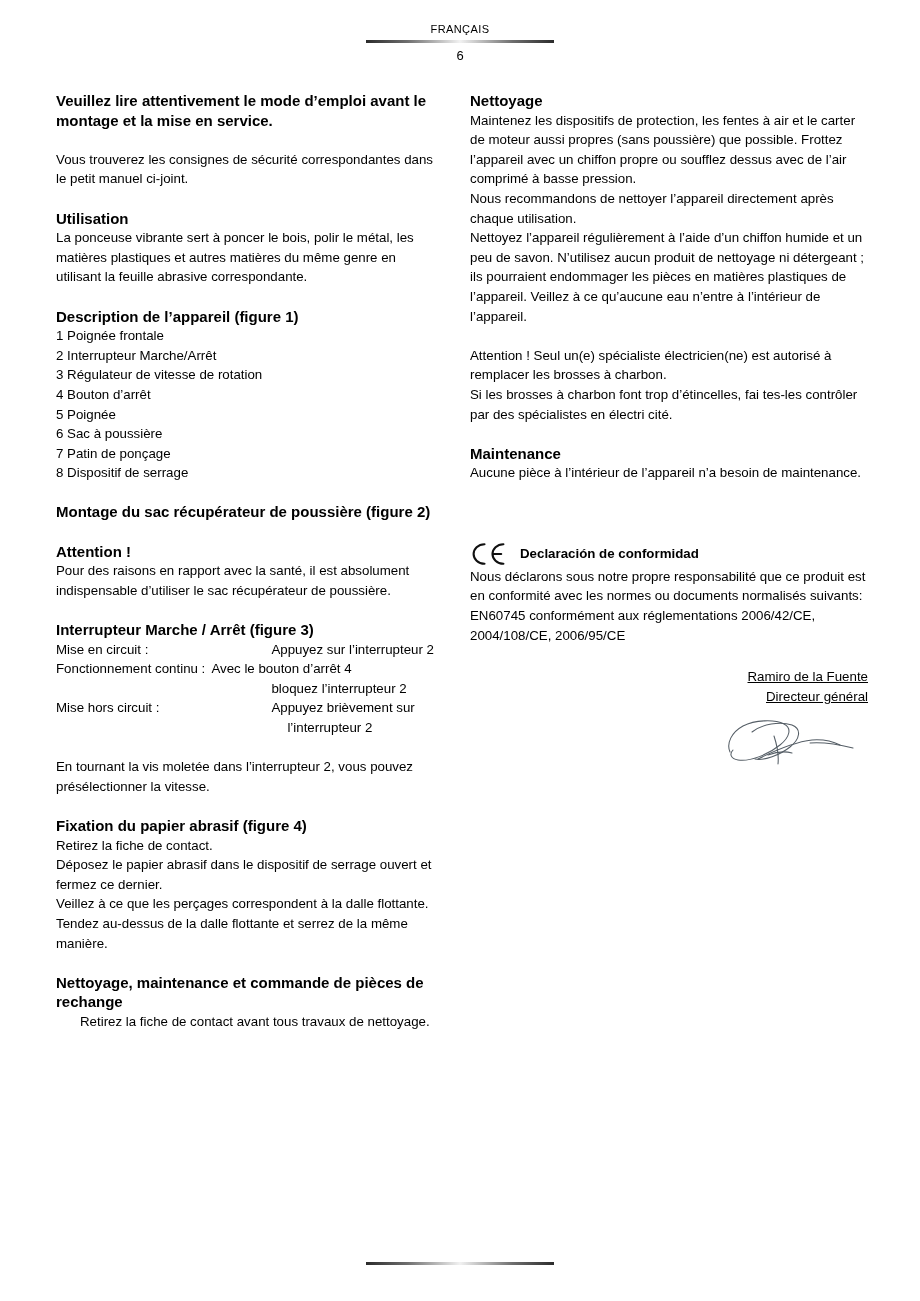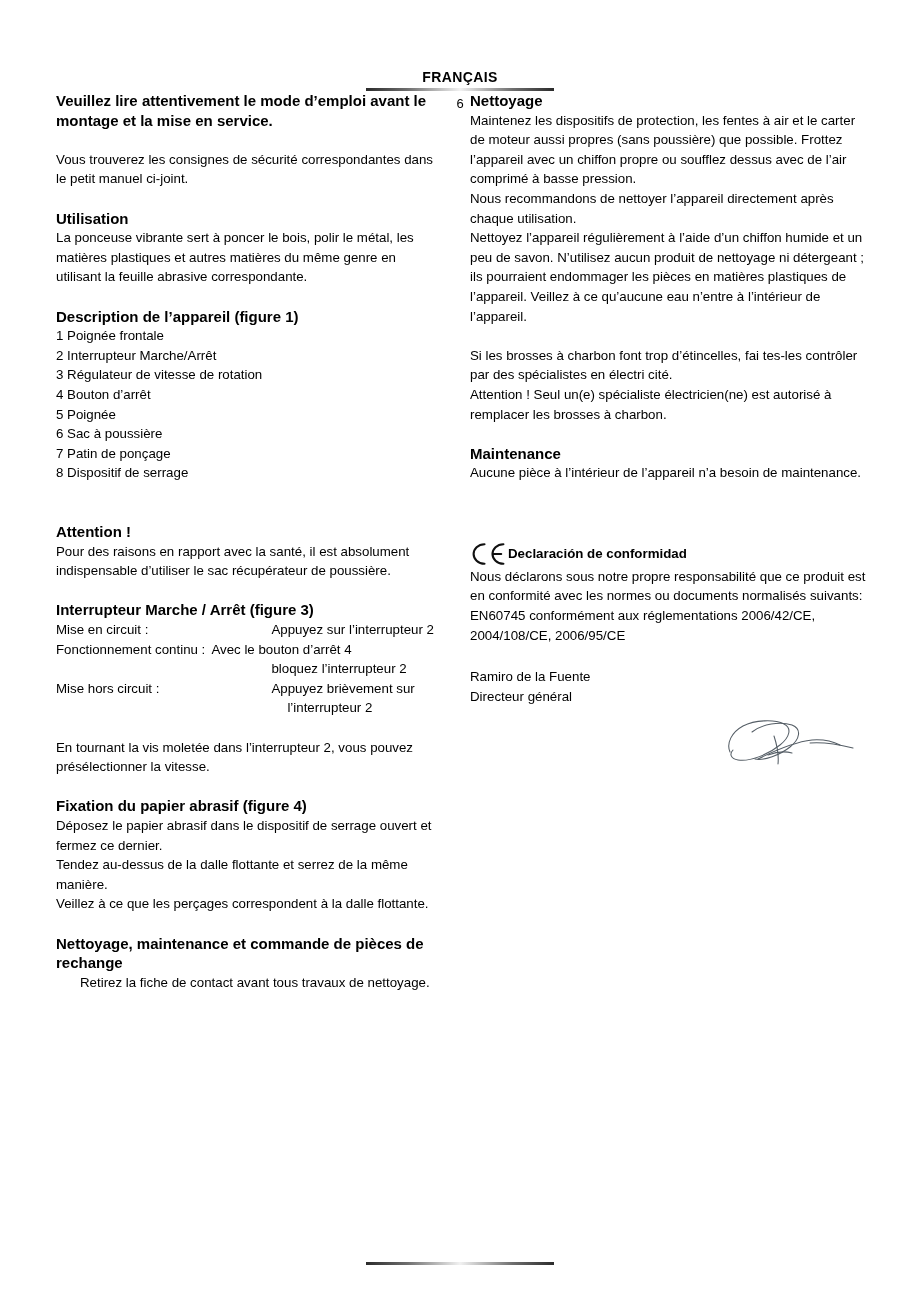--- a/index.html
+++ b/index.html
@@ -18,25 +18,24 @@
 
   
   .page-header {
     position: absolute;
     left: 0;
     top: 22px;
     width: 920px;
     text-align: center;
   }
   .header-title {
-    font-size: 14px;
-    font-weight: bold;
+    font-size: 11px;
+    font-weight: normal;
     letter-spacing: 0.4px;
     line-height: 15px;
-    margin-top: 48px;
   }
   .rule {
     width: 188px;
     height: 3px;
     margin: 3px auto 0 auto;
     background: linear-gradient(to right, #2b2b2b 0%, #6e6e6e 22%, #f2f2f2 50%, #6e6e6e 78%, #2b2b2b 100%);
   }
   .page-number {
     font-size: 13px;
     line-height: 17px;
@@ -98,38 +97,40 @@
     white-space: nowrap;
   }
   .st-label { width: 176px; }
   .st-value { padding-left: 4px; margin-left: 28px; }
   .st-value.pad { padding-left: 60px; }
 
   
   .ce-heading-row {
     display: flex;
     align-items: center;
+    gap: 12px;
   }
   .ce-mark {
     display: block;
     width: 38px;
     height: 26px;
     flex: 0 0 auto;
   }
   .ce-title {
     font-size: 13.3px;
     font-weight: bold;
     line-height: 19.6px;
   }
   .ce-body { margin-top: 13px; }
 
   .signer-block {
     margin-top: 22px;
-    text-align: left;
-    line-height: 19.6px;
+    text-align: right;
+    line-height: 19.6px;
+    text-decoration: underline;
   }
   .signature {
     display: block;
     margin-top: 6px;
     margin-left: auto;
     margin-right: 8px;
     width: 138px;
     height: 62px;
   }
 </style>
@@ -162,20 +163,21 @@
   <p class="body">2 Interrupteur Marche/Arrêt</p>
   <p class="body">3 Régulateur de vitesse de rotation</p>
   <p class="body">4 Bouton d’arrêt</p>
   <p class="body">5 Poignée</p>
   <p class="body">6 Sac à poussière</p>
   <p class="body">7 Patin de ponçage</p>
   <p class="body">8 Dispositif de serrage</p>
 
   <div class="gap-lg"></div>
 
+  <h2 class="sec">Montage du sac récupérateur de poussière (figure 2)</h2>
 
   <div class="gap-lg"></div>
 
   <h2 class="sec">Attention !</h2>
   <p class="body">Pour des raisons en rapport avec la santé, il est absolument indispensable d’utiliser le sac récupérateur de poussière.</p>
 
   <div class="gap-lg"></div>
 
   <h2 class="sec">Interrupteur Marche / Arrêt (figure 3)</h2>
 
@@ -204,42 +206,43 @@
     </tbody>
   </table>
 
   <div class="gap-lg"></div>
 
   <p class="body">En tournant la vis moletée dans l’interrupteur 2, vous pouvez présélectionner la vitesse.</p>
 
   <div class="gap-lg"></div>
 
   <h2 class="sec">Fixation du papier abrasif (figure 4)</h2>
+  <p class="body indent">Retirez la fiche de contact.</p>
   <p class="body indent">Déposez le papier abrasif dans le dispositif de serrage ouvert et fermez ce dernier.</p>
+  <p class="body indent">Veillez à ce que les perçages correspondent à la dalle flottante.</p>
   <p class="body indent">Tendez au-dessus de la dalle flottante et serrez de la même manière.</p>
-  <p class="body indent">Veillez à ce que les perçages correspondent à la dalle flottante.</p>
 
   <div class="gap-lg"></div>
 
   <h2 class="sec">Nettoyage, maintenance et commande de pièces de rechange</h2>
   <p class="body first-indent">Retirez la fiche de contact avant tous travaux de nettoyage.</p>
 
 </div>
 
 <div class="column col-right">
 
   <h2 class="sec">Nettoyage</h2>
   <p class="body indent-r">Maintenez les dispositifs de protection, les fentes à air et le carter de moteur aussi propres (sans poussière) que possible. Frottez l’appareil avec un chiffon propre ou soufflez dessus avec de l’air comprimé à basse pression.</p>
   <p class="body indent-r">Nous recommandons de nettoyer l’appareil directement après chaque utilisation.</p>
   <p class="body indent-r">Nettoyez l’appareil régulièrement à l’aide d’un chiffon humide et un peu de savon. N’utilisez aucun produit de nettoyage ni détergeant ; ils pourraient endommager les pièces en matières plastiques de l’appareil. Veillez à ce qu’aucune eau n’entre à l’intérieur de l’appareil.</p>
 
   <div class="gap-lg"></div>
 
+  <p class="body indent-r">Attention ! Seul un(e) spécialiste électricien(ne) est autorisé à remplacer les brosses à charbon.</p>
   <p class="body indent-r">Si les brosses à charbon font trop d’étincelles, fai tes-les contrôler par des spécialistes en électri cité.</p>
-  <p class="body indent-r">Attention ! Seul un(e) spécialiste électricien(ne) est autorisé à remplacer les brosses à charbon.</p>
 
   <div class="gap-lg"></div>
 
   <h2 class="sec">Maintenance</h2>
   <p class="body indent-r">Aucune pièce à l’intérieur de l’appareil n’a besoin de maintenance.</p>
 
   <div style="height:58px"></div>
 
   <div class="ce-heading-row">
     <svg class="ce-mark" viewBox="0 0 38 26" aria-hidden="true">

